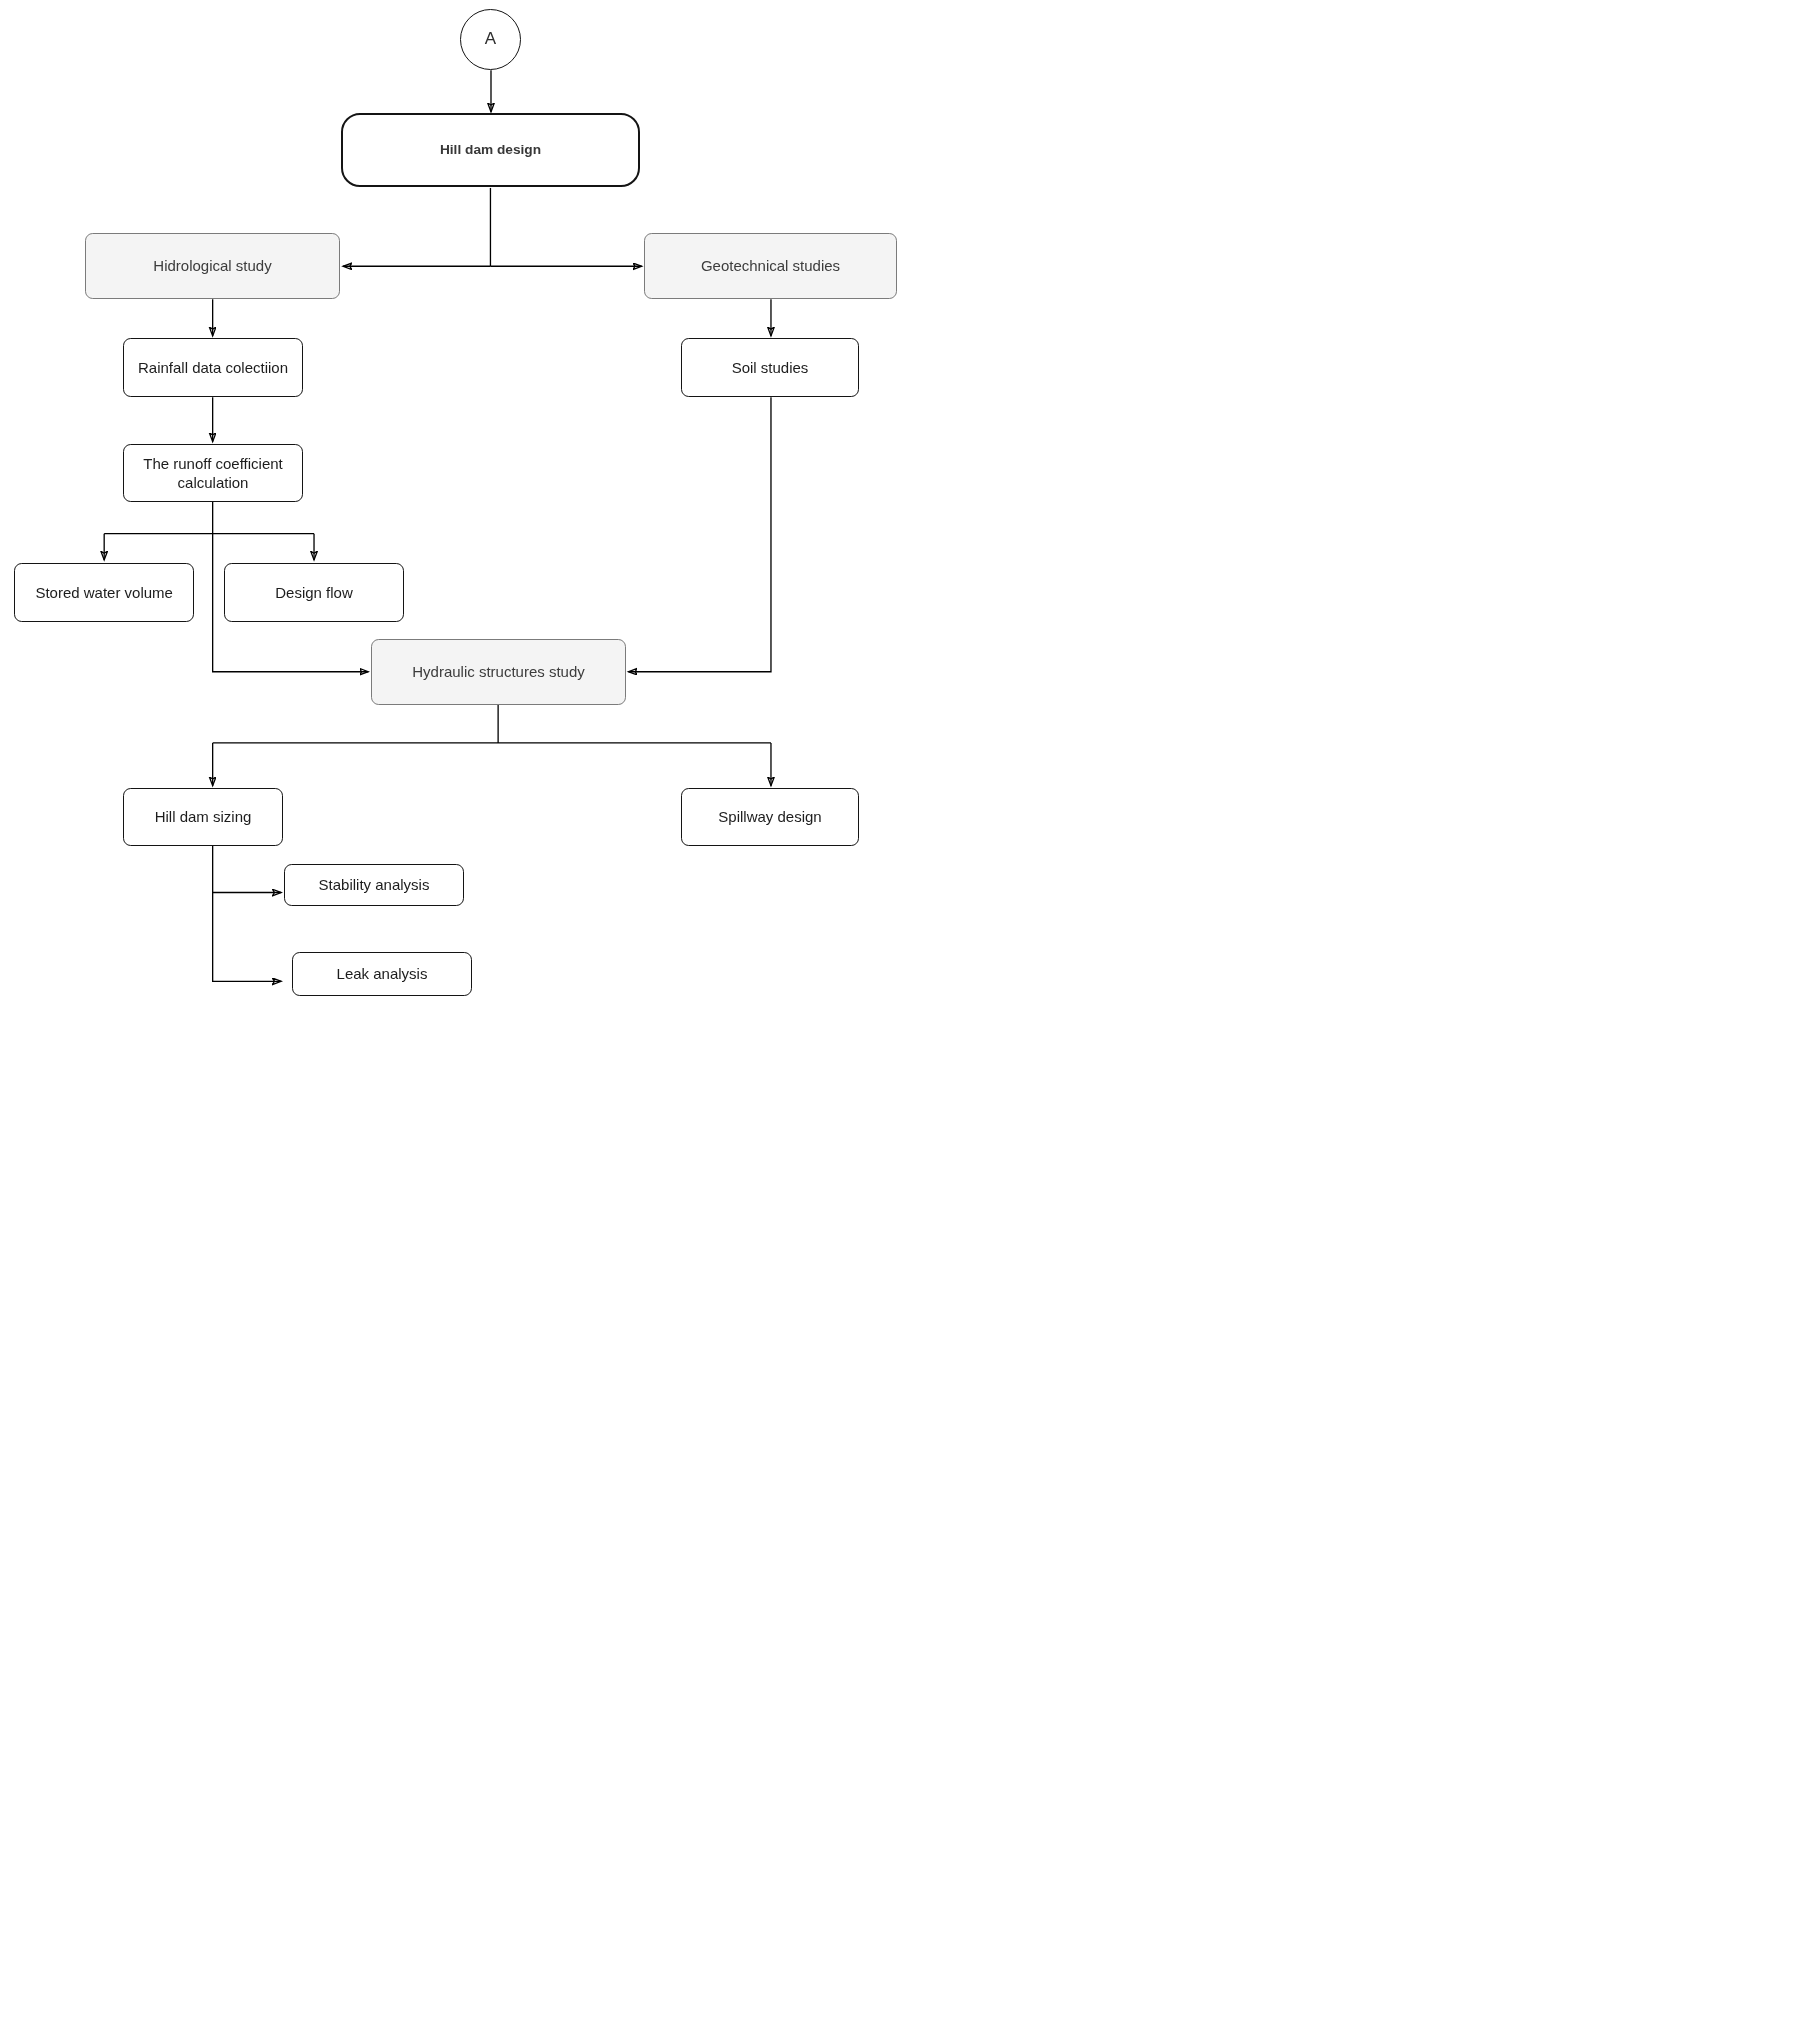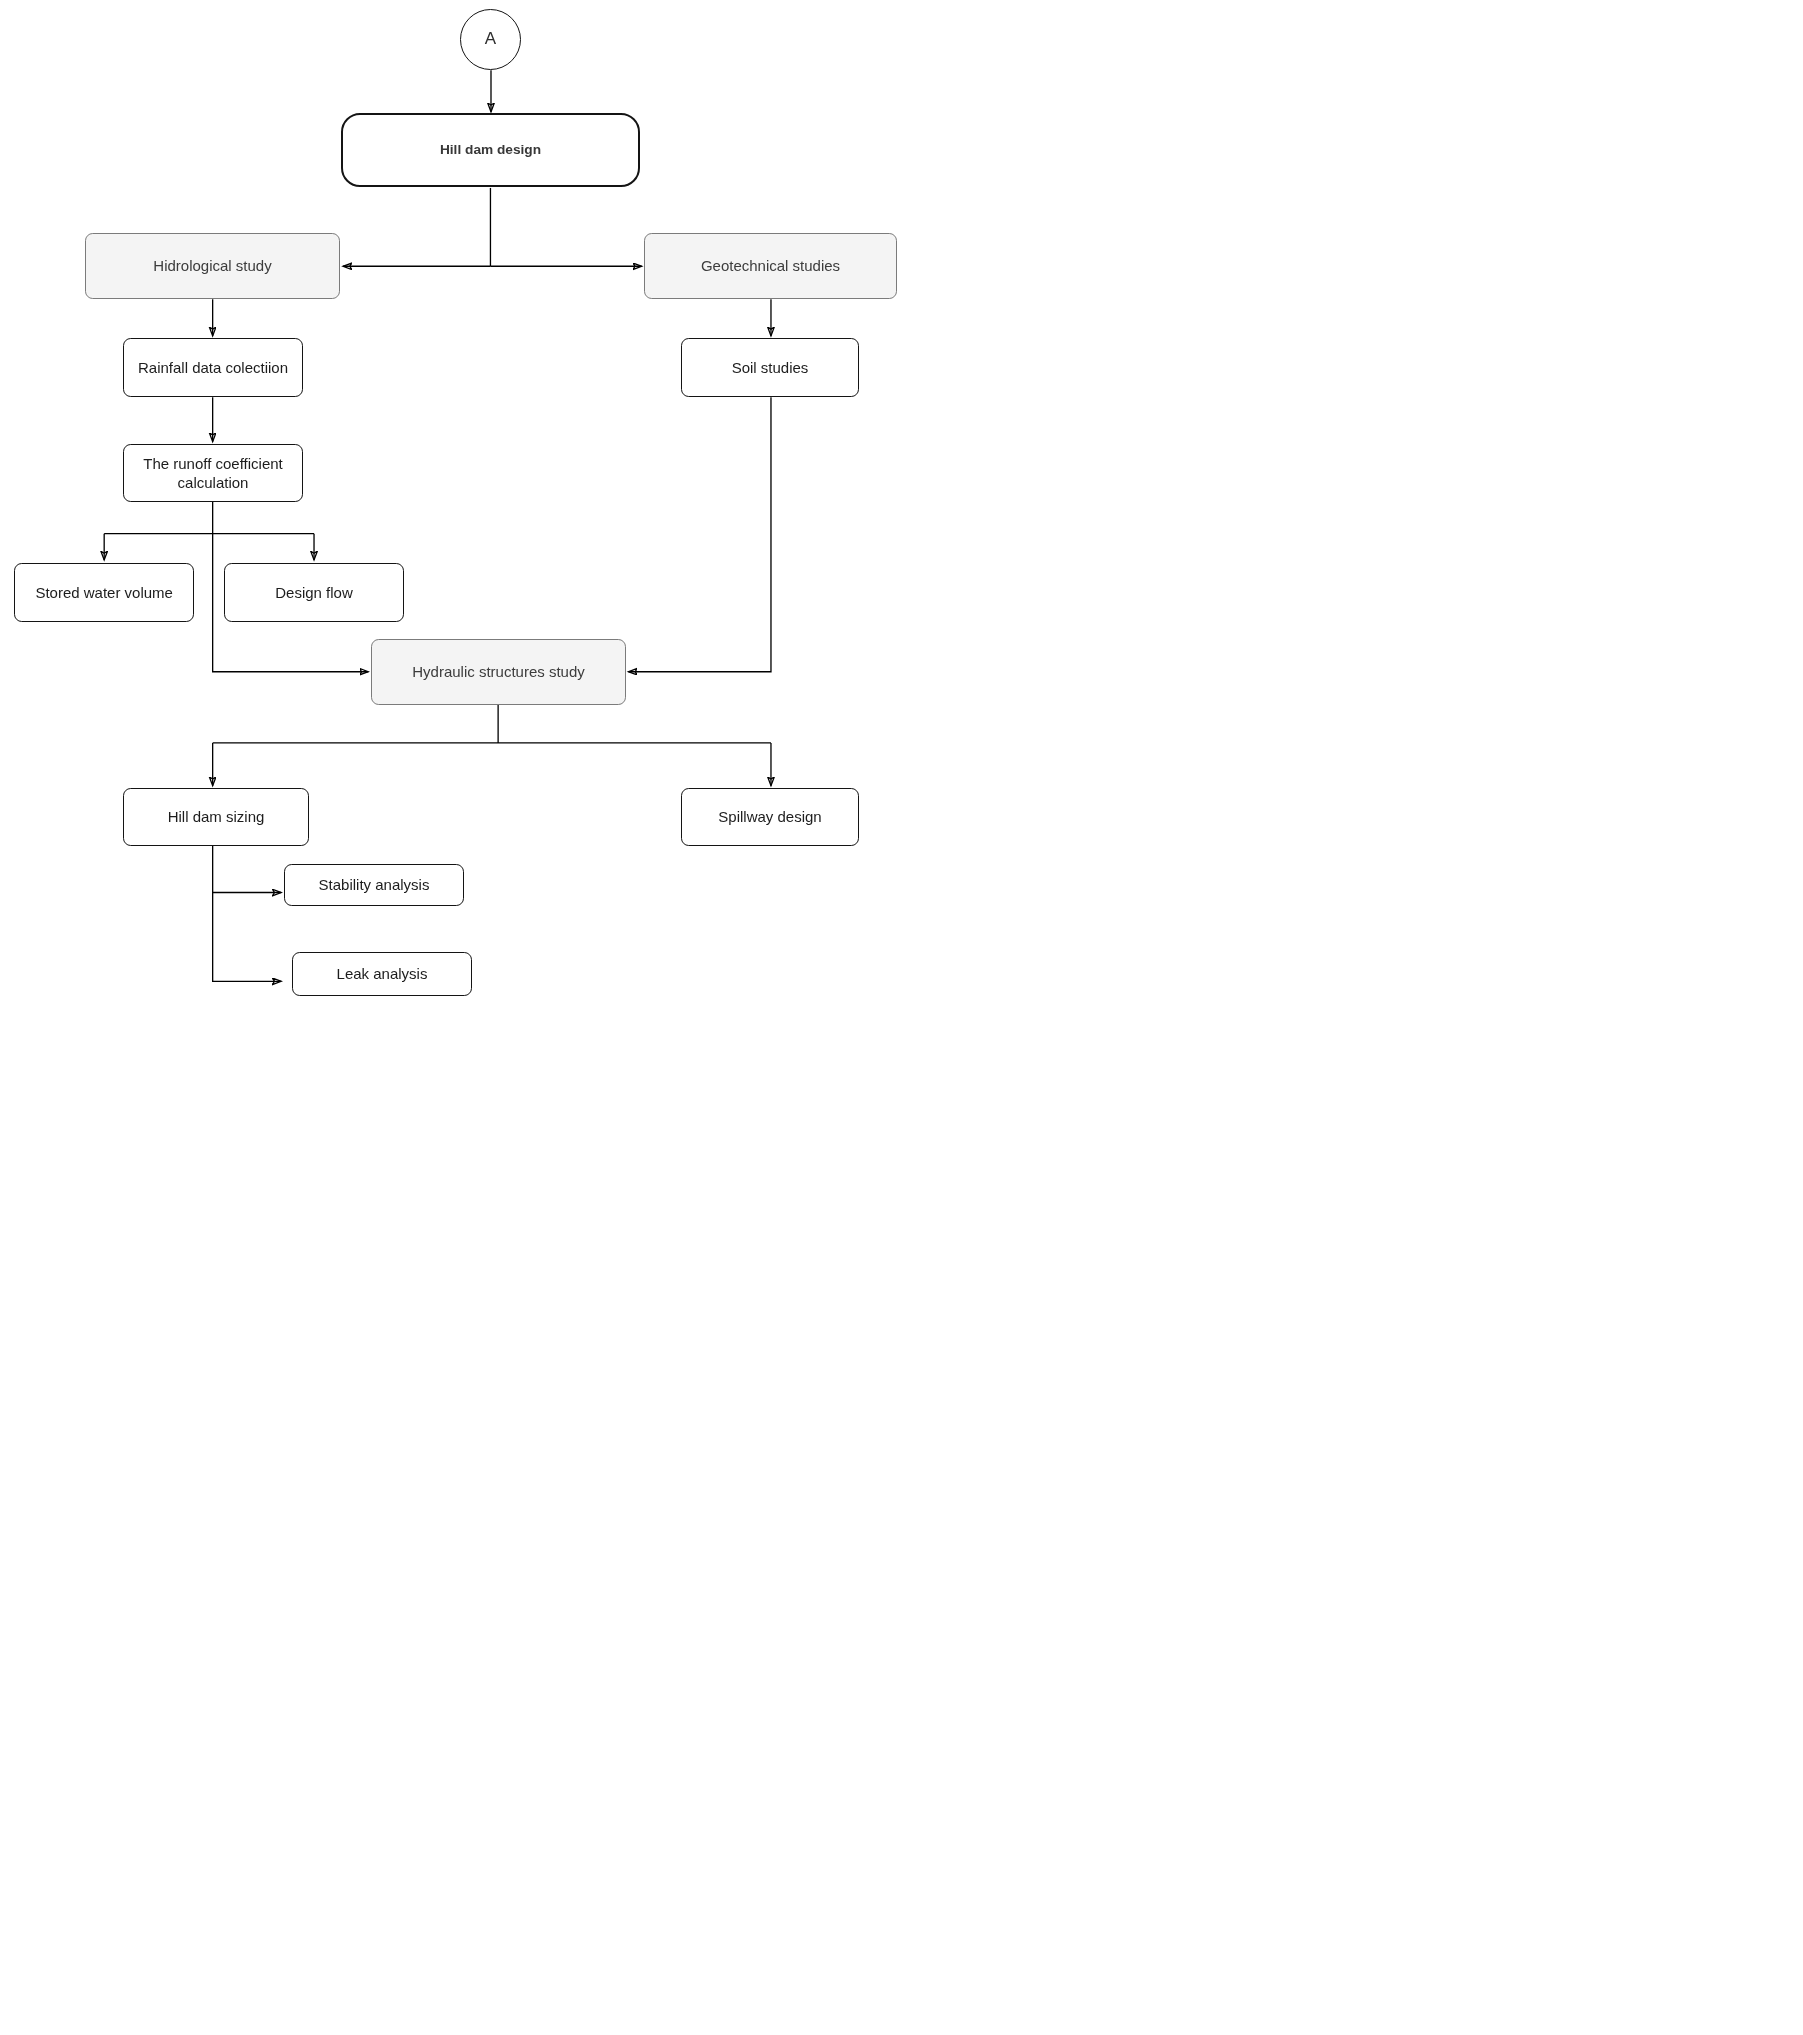--- a/index.html
+++ b/index.html
@@ -60,21 +60,21 @@
   #n-start{left:460px;top:8.8px;width:61px;height:61px;}
   #n-hill-dam-design{left:341px;top:113px;width:299px;height:74px;}
   #n-hidrological-study{left:85px;top:233px;width:255px;height:66px;}
   #n-geotechnical-studies{left:644px;top:233px;width:253px;height:66px;}
   #n-rainfall-data{left:123px;top:338px;width:180px;height:59px;}
   #n-runoff-coefficient{left:123px;top:444px;width:180px;height:58px;}
   #n-stored-water-volume{left:14.2px;top:563px;width:180px;height:59px;}
   #n-design-flow{left:224px;top:563px;width:180px;height:59px;}
   #n-soil-studies{left:681px;top:338px;width:178px;height:59px;}
   #n-hydraulic-structures{left:371px;top:639px;width:255px;height:66px;}
-  #n-hill-dam-sizing{left:123px;top:788px;width:186px;height:58px;}
+  #n-hill-dam-sizing{left:123px;top:788px;width:160px;height:58px;}
   #n-spillway-design{left:681px;top:788px;width:178px;height:58px;}
   #n-stability-analysis{left:284px;top:864px;width:180px;height:42px;}
   #n-leak-analysis{left:292px;top:952px;width:180px;height:44px;}
 </style>
 </head>
 <body>
 
 <div class="canvas">
 
   <svg class="wires" viewBox="0 0 1646 1858" xmlns="http://www.w3.org/2000/svg">

